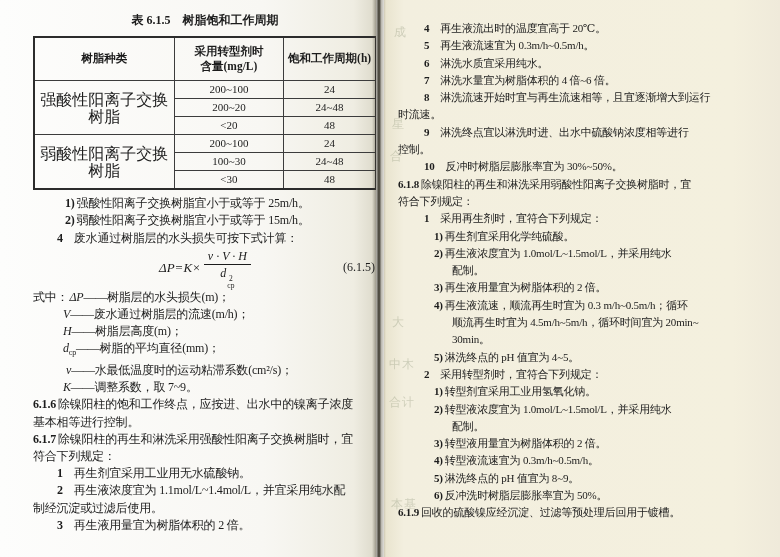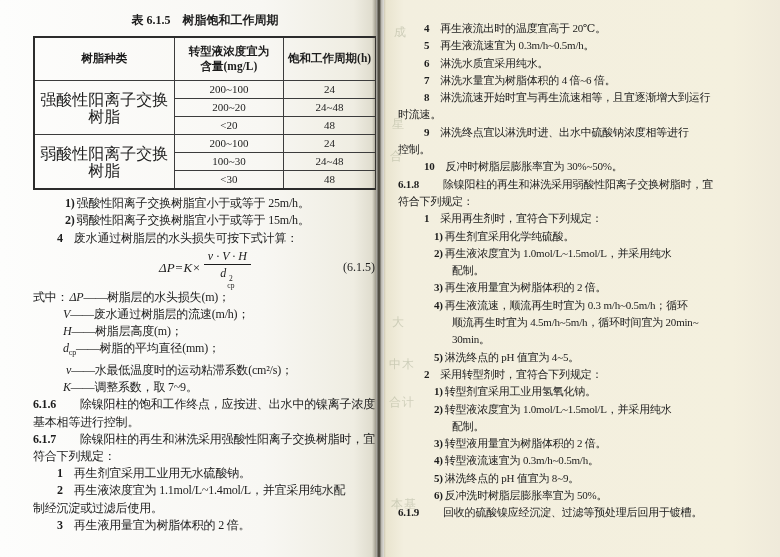--- a/index.html
+++ b/index.html
@@ -18,21 +18,21 @@
   .tbl-title{text-align:center;font-weight:bold;font-size:12px;letter-spacing:0;margin-bottom:7px;}
   .tbl-title .tt{margin-left:12px;}
   table.tbl{width:100%;border-collapse:collapse;border:2px solid #2c2c2c;font-size:11px;letter-spacing:0;margin-bottom:5px;}
   table.tbl th,table.tbl td{border:1px solid #3c3c3c;text-align:center;vertical-align:middle;padding:0;}
   table.tbl thead th{height:42px;font-size:11.5px;font-weight:bold;line-height:1.35;}
   table.tbl tbody td{height:17px;line-height:17px;}
   td.type-cell{font-weight:normal;font-size:16px;}
 
   .ln{white-space:nowrap;}
   .ln b.np{margin-right:11px;}
-  .ln.clause b.np{margin-right:24px;}
+  .ln.clause b.np{margin-right:2px;}
   .ln.sub b.np{margin-right:2px;}
   .ln.num{padding-left:24px;}
   .ln.sub{padding-left:32px;}
   .ln.sym{padding-left:30px;}
   .ln.sym2{padding-left:33px;}
   .ln .pre{margin-right:1px;}
   .ln i.var{font-style:italic;}
   .ln i.var sub{font-size:8px;font-style:normal;}
   .ln.clause b.np, .ln.num b.np{font-weight:bold;}
 
@@ -69,21 +69,21 @@
 
       <table class="tbl">
         <colgroup>
             <col style="width:41%">
             <col style="width:32%">
             <col style="width:27%">
           </colgroup>
         <thead>
             <tr id="tbl-head">
               <th><span>树脂种类</span></th>
-              <th><span>转型液浓度宜为</span><br><span>含量(mg/L)</span></th>
+              <th><span>采用转型剂时</span><br><span>含量(mg/L)</span></th>
               <th><span>饱和工作周期(h)</span></th>
             </tr>
           </thead>
         <tbody id="tbl-body">
             <tr>
               <td class="type-cell" rowspan="3">强酸性阳离子交换树脂</td>
               <td>200~100</td>
               <td>24</td>
             </tr>
             <tr>

